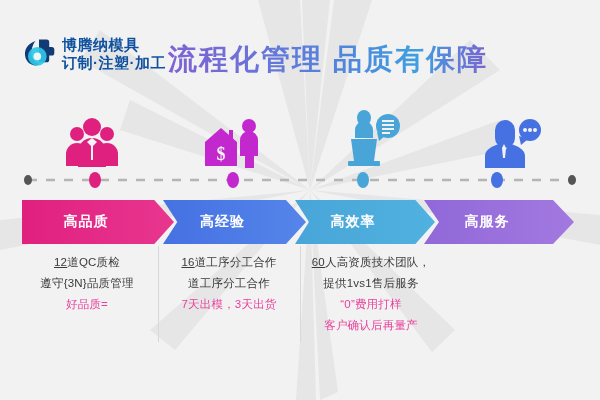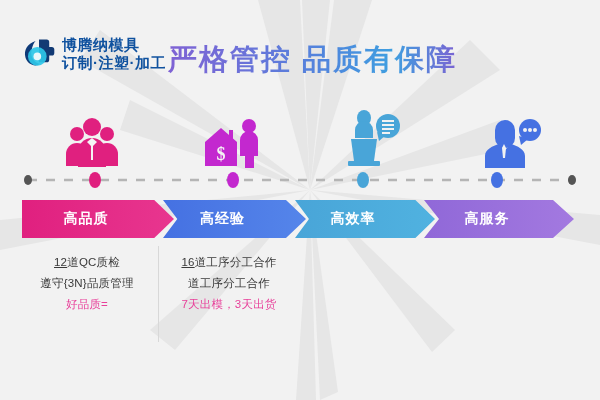--- a/index.html
+++ b/index.html
@@ -114,21 +114,21 @@
   .banner {
     position: absolute;
     left: 22px;
     top: 200px;
     width: 556px;
     height: 38px;
     display: flex;
   }
   .chev {
     position: relative;
-    height: 38px;
+    height: 44px;
     display: flex;
     align-items: center;
     justify-content: center;
     color: #ffffff;
     font-size: 14px;
     font-weight: bold;
     letter-spacing: 1px;
     font-family: Liberation Mono, monospace;
   }
   .chev span { position: relative; z-index: 2; margin-right: 24px; }
@@ -224,21 +224,21 @@
         <path d="M20 4 h9 a3 3 0 0 1 3 3 v6 h3 a3 3 0 0 1 3 3 v4 a3 3 0 0 1 -3 3 h-3 v5 a3 3 0 0 1 -3 3 h-9 z" fill="#123a74"></path>
         <path d="M16 6 C6 9 2 17 4 25 C6 33 15 37 21 33 C14 31 10 25 11 18 C12 12 14 8 16 6 Z" fill="#0f3a78"></path>
         <circle cx="18" cy="24" r="11" fill="#2ec7e8" opacity="0.92"></circle>
         <circle cx="18" cy="24" r="4.5" fill="#eaf7fb"></circle>
       </svg>
       <div class="logo-text">
         <div class="logo-name">博腾纳模具</div>
         <div class="logo-sub">订制·注塑·加工</div>
       </div>
     </div>
-    <div class="main-title">严格管控  品质有保障</div>
+    <div class="main-title">流程化管理  品质有保障</div>
   </div>
 
   <div class="icon-row">
 
     <div class="icon-cell" style="left:22px;">
       <svg width="60" height="56" viewBox="0 0 60 56">
         <g fill="#e0207f">
           <circle cx="15" cy="20" r="7"></circle>
           <path d="M4 52 v-12 a11 11 0 0 1 22 0 v12 z"></path>
           <circle cx="45" cy="20" r="7"></circle>
@@ -331,15 +331,21 @@
     <div class="col">
         <div class="line dark"><span class="num">12</span><span>道QC质检</span></div>
         <div class="line dark"><span>遵守{3N}品质管理</span></div>
         <div class="line pink"><span>好品质=</span></div>
       </div>
     <div class="col">
         <div class="line dark"><span class="num">16</span><span>道工序分工合作</span></div>
         <div class="line dark"><span>道工序分工合作</span></div>
         <div class="line pink"><span>7天出模，3天出货</span></div>
       </div>
+    <div class="col">
+        <div class="line dark"><span class="num">60</span><span>人高资质技术团队，</span></div>
+        <div class="line dark"><span>提供1vs1售后服务</span></div>
+        <div class="line pink"><span>“0”费用打样</span></div>
+        <div class="line pink"><span>客户确认后再量产</span></div>
+      </div>
   </div>
 
 </div>
 
 </body></html>

